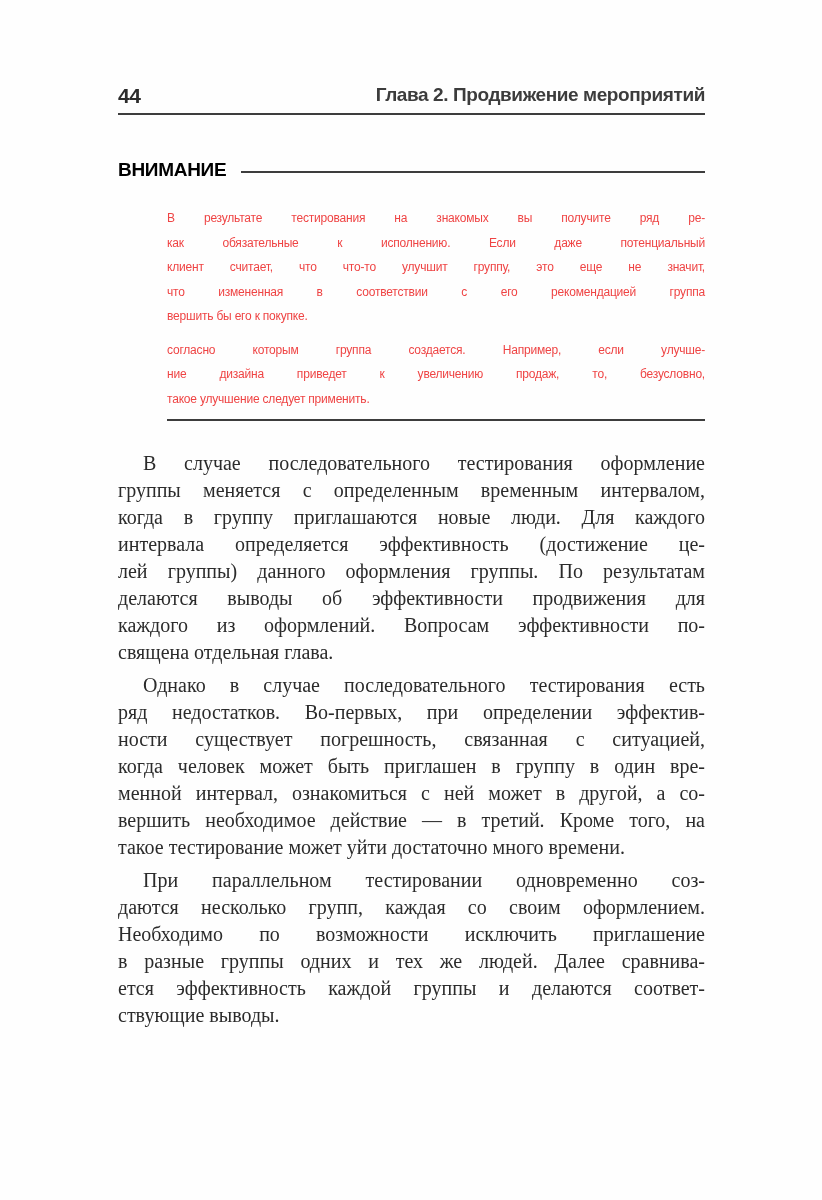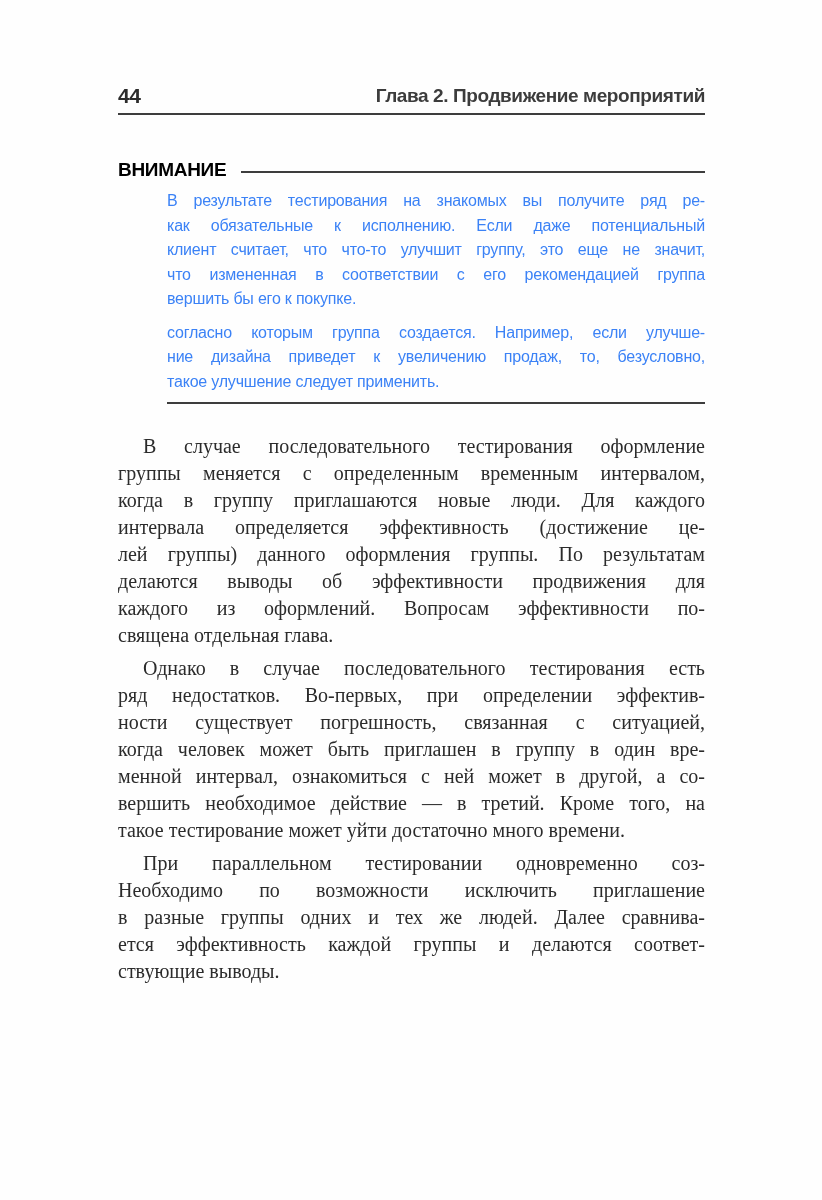--- a/index.html
+++ b/index.html
@@ -10,43 +10,43 @@
   }
   .page {
     position: relative;
     width: 822px; height: 1200px;
     background: #fefefe;
     padding: 84px 117px 0 118px;
     overflow: hidden;
   }
   
   .running-head {
-    display: flex; justify-content: space-between; align-items: center;
+    display: flex; justify-content: space-between; align-items: flex-start;
     border-bottom: 2px solid #3d3d3d;
     padding-bottom: 5px;
   }
   .pagenum {
     font-size: 21px; font-weight: 700; letter-spacing: -0.5px; color: #2c2c2c;
   }
   .runtitle {
     font-size: 19px; font-weight: 600; letter-spacing: -0.4px; color: #3c3c3c;
   }
   
   .callout { margin-top: 44px; }
   .callout-head { display: flex; align-items: center; }
   .callout-label {
     font-size: 19px; font-weight: 700; letter-spacing: -0.3px; color: #000000;
     white-space: nowrap;
   }
   .callout-rule {
     flex: 1; height: 2px; background: #3d3d3d; margin-left: 15px; margin-top: 3px;
   }
   .callout-body {
-    margin-left: 49px; margin-top: 8px;
-    font-size: 16px; line-height: 24.5px; letter-spacing: -0.2px; color: #3b82f6;
+    margin-left: 49px; margin-top: 25px;
+    font-size: 12px; line-height: 24.5px; letter-spacing: -0.2px; color: #ef4444;
   }
   .callout-body .para + .para { margin-top: 9px; }
   .callout-bottom {
     margin-left: 49px; margin-top: 8px; height: 2px; background: #3d3d3d;
   }
   
   .bodytext {
     margin-top: 29px;
     font-family: "Liberation Serif", "DejaVu Serif", serif;
     font-size: 20px; line-height: 27px; color: #2b2b2b;
@@ -103,20 +103,21 @@
         <div class="line">Однако в случае последовательного тестирования есть</div>
         <div class="line">ряд недостатков. Во-первых, при определении эффектив-</div>
         <div class="line">ности существует погрешность, связанная с ситуацией,</div>
         <div class="line">когда человек может быть приглашен в группу в один вре-</div>
         <div class="line">менной интервал, ознакомиться с ней может в другой, а со-</div>
         <div class="line">вершить необходимое действие — в третий. Кроме того, на</div>
         <div class="line last">такое тестирование может уйти достаточно много времени.</div>
       </div>
       <div class="para indent">
         <div class="line">При параллельном тестировании одновременно соз-</div>
+        <div class="line">даются несколько групп, каждая со своим оформлением.</div>
         <div class="line">Необходимо по возможности исключить приглашение</div>
         <div class="line">в разные группы одних и тех же людей. Далее сравнива-</div>
         <div class="line">ется эффективность каждой группы и делаются соответ-</div>
         <div class="line last">ствующие выводы.</div>
       </div>
     </main>
 
 </div>
 
 </body></html>

